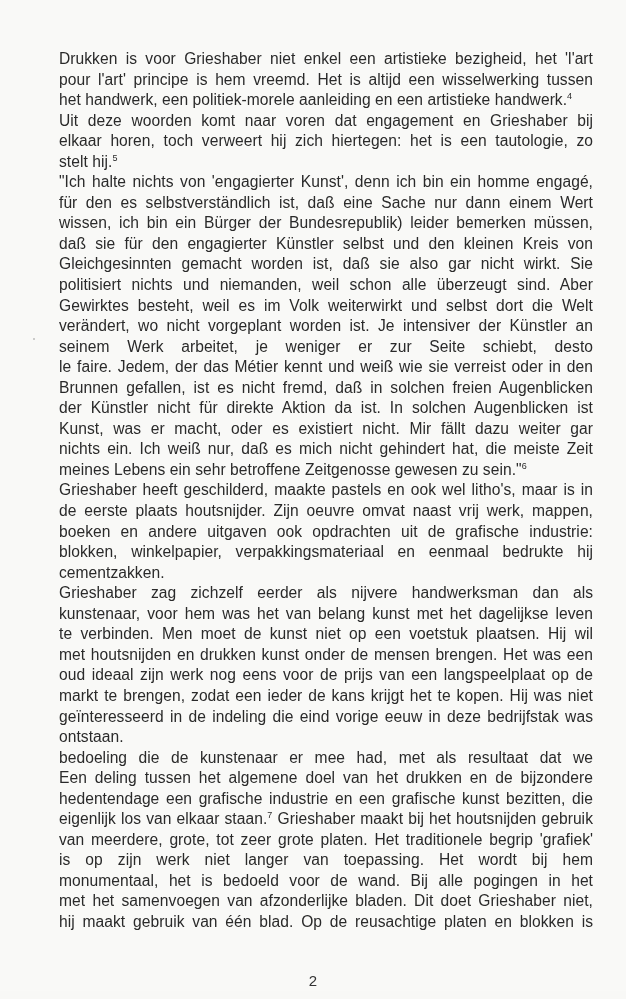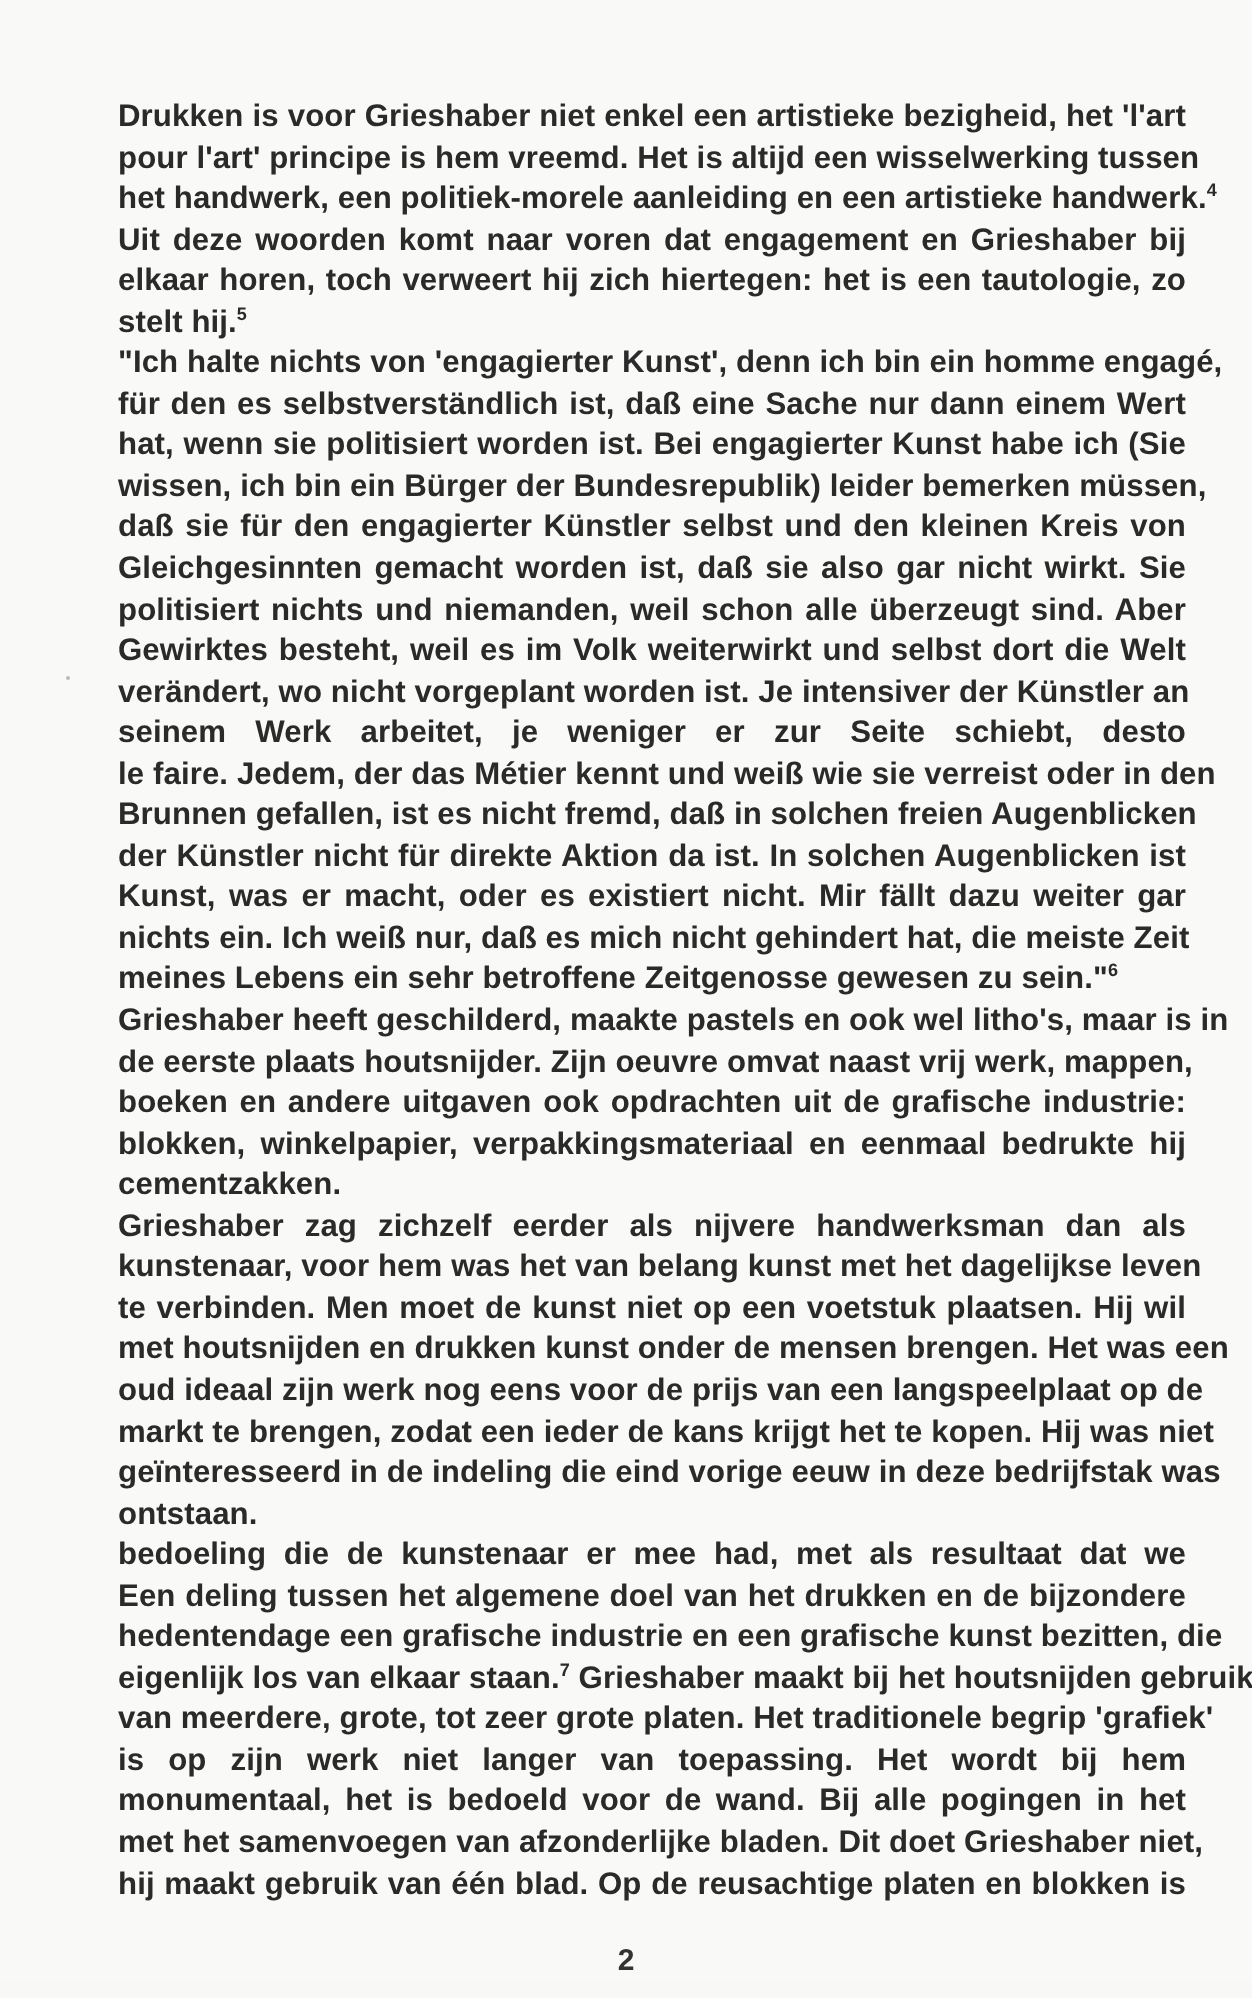--- a/index.html
+++ b/index.html
@@ -6,21 +6,20 @@
   body {
     width: 626px; height: 999px; overflow: hidden;
     background: #f8f8f6;
     position: relative;
     font-family: "Liberation Sans", sans-serif;
     color: #2a2a2a;
   }
   .page {
     position: absolute; left: 0; top: 0; width: 626px; height: 991px;
     background: #f9f9f7;
-    font-weight: bold;
   }
   .text-block {
     position: absolute;
     left: 59px;
     top: 49px;
     width: 534px;
   }
   .line {
     display: block;
     height: 20.55px;
@@ -53,21 +52,20 @@
   <div class="speck"></div>
   <div class="text-block" id="text-block">
       <div class="line"><span>Drukken is voor Grieshaber niet enkel een artistieke bezigheid, het  'l'art</span></div>
       <div class="line"><span>pour l'art' principe is hem vreemd. Het is altijd een wisselwerking tussen</span></div>
       <div class="line last"><span>het handwerk, een politiek-morele aanleiding en een artistieke handwerk.</span><sup class="fn">4</sup></div>
       <div class="line"><span>Uit deze woorden komt naar voren dat engagement en Grieshaber bij</span></div>
       <div class="line"><span>elkaar horen, toch verweert hij zich hiertegen: het is een tautologie, zo</span></div>
       <div class="line last"><span>stelt hij.</span><sup class="fn">5</sup></div>
       <div class="line"><span>"Ich halte nichts von 'engagierter Kunst', denn ich bin ein homme engagé,</span></div>
       <div class="line"><span>für den es selbstverständlich ist, daß eine Sache nur dann einem Wert</span></div>
-      <div class="line"><span>hat, wenn sie politisiert worden ist. Bei engagierter Kunst habe ich (Sie</span></div>
       <div class="line"><span>wissen, ich bin ein Bürger der Bundesrepublik) leider bemerken müssen,</span></div>
       <div class="line"><span>daß sie für den engagierter Künstler selbst und den kleinen Kreis von</span></div>
       <div class="line"><span>Gleichgesinnten gemacht worden ist, daß sie also gar nicht wirkt. Sie</span></div>
       <div class="line"><span>politisiert nichts und niemanden, weil schon alle überzeugt sind. Aber</span></div>
       <div class="line"><span>Gewirktes besteht, weil es im Volk weiterwirkt und selbst dort die Welt</span></div>
       <div class="line"><span>verändert, wo nicht vorgeplant worden ist. Je intensiver der Künstler an</span></div>
       <div class="line"><span>seinem Werk arbeitet, je weniger er zur Seite schiebt, desto</span></div>
       <div class="line"><span>le faire. Jedem, der das Métier kennt und weiß wie sie verreist oder in den</span></div>
       <div class="line"><span>Brunnen gefallen, ist es nicht fremd, daß in solchen freien Augenblicken</span></div>
       <div class="line"><span>der Künstler nicht für direkte Aktion da ist. In solchen Augenblicken ist</span></div>

